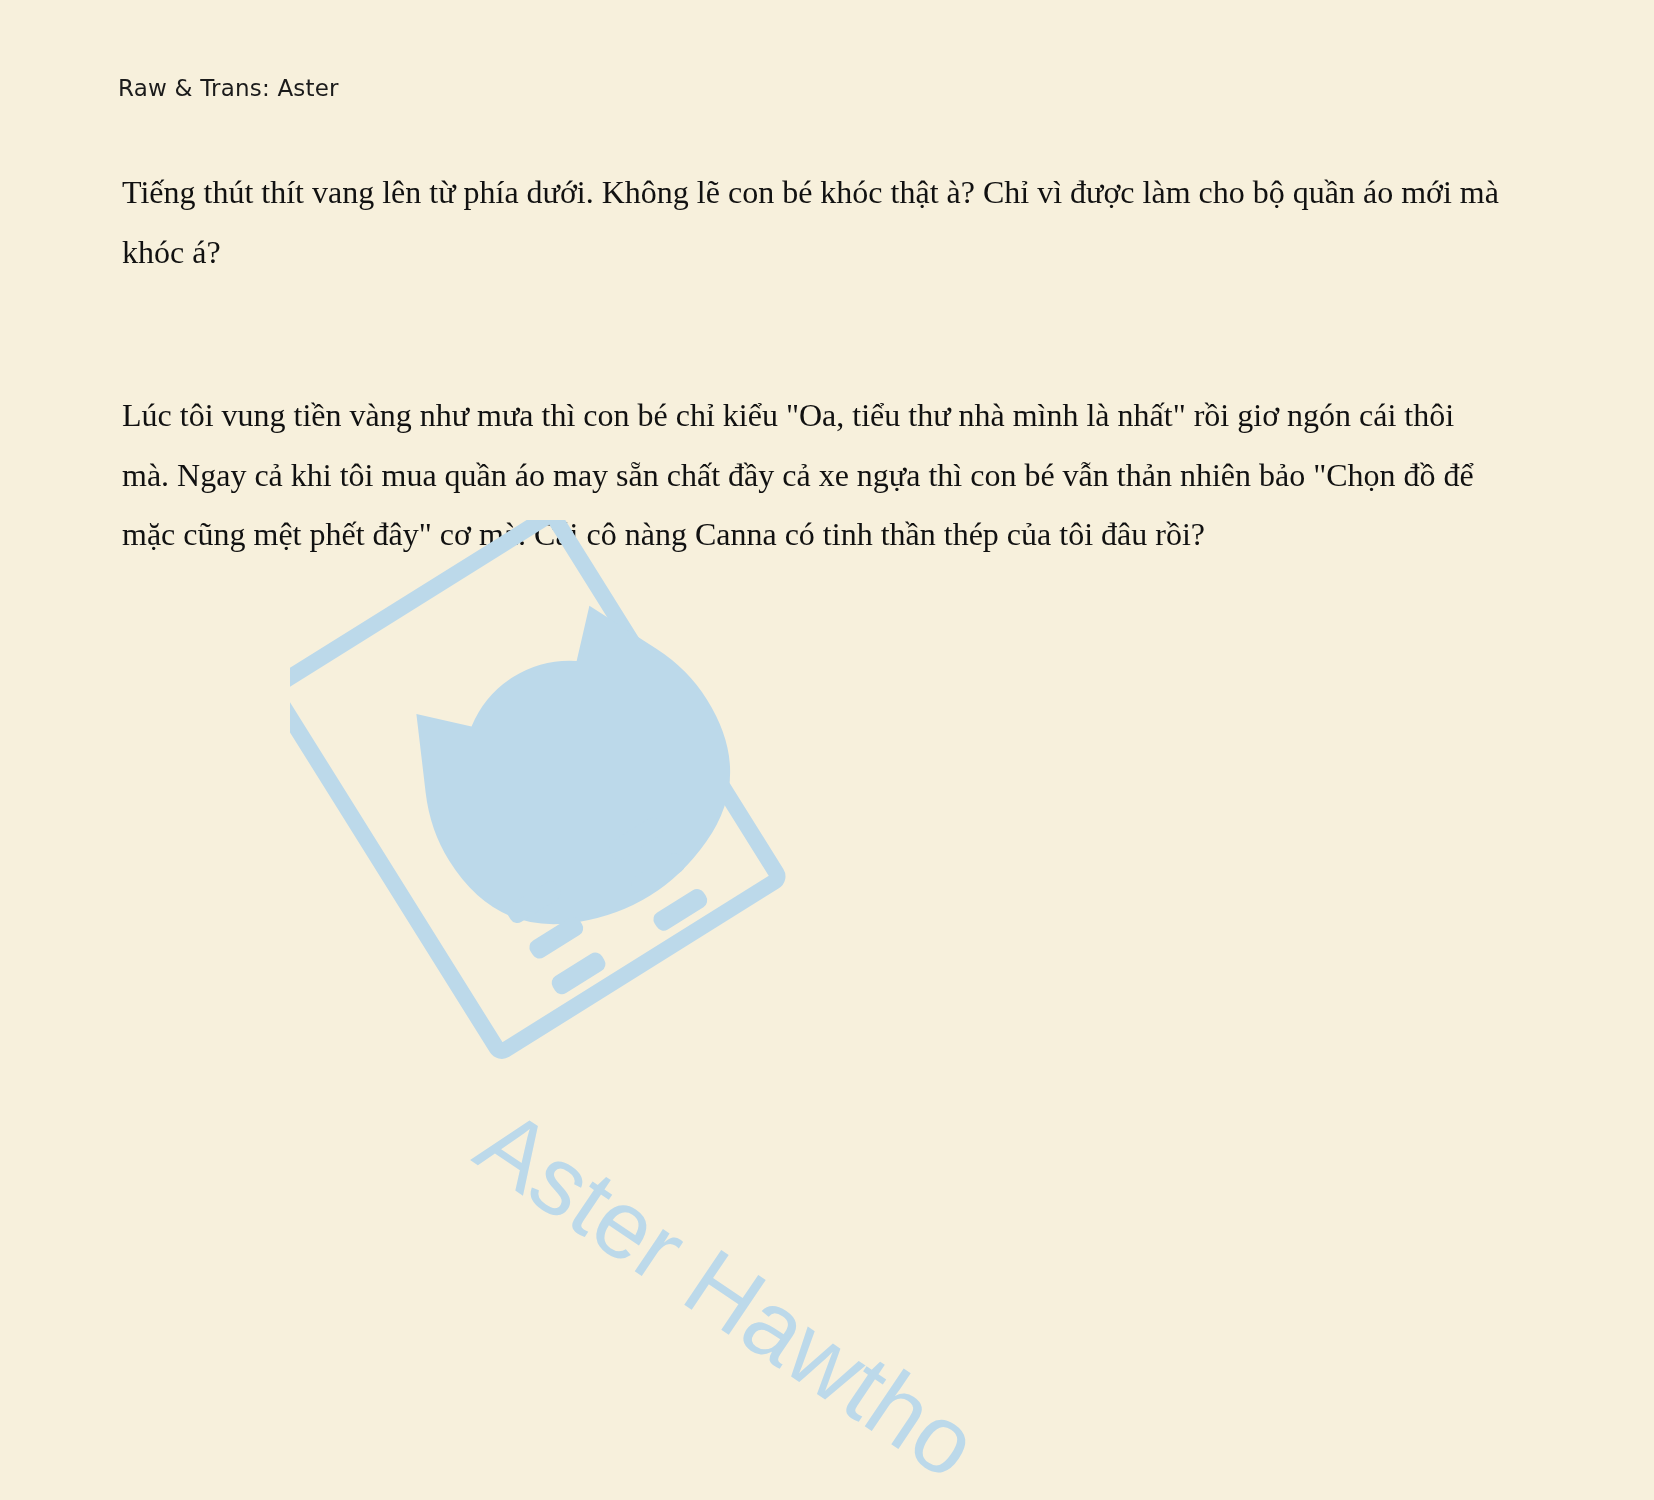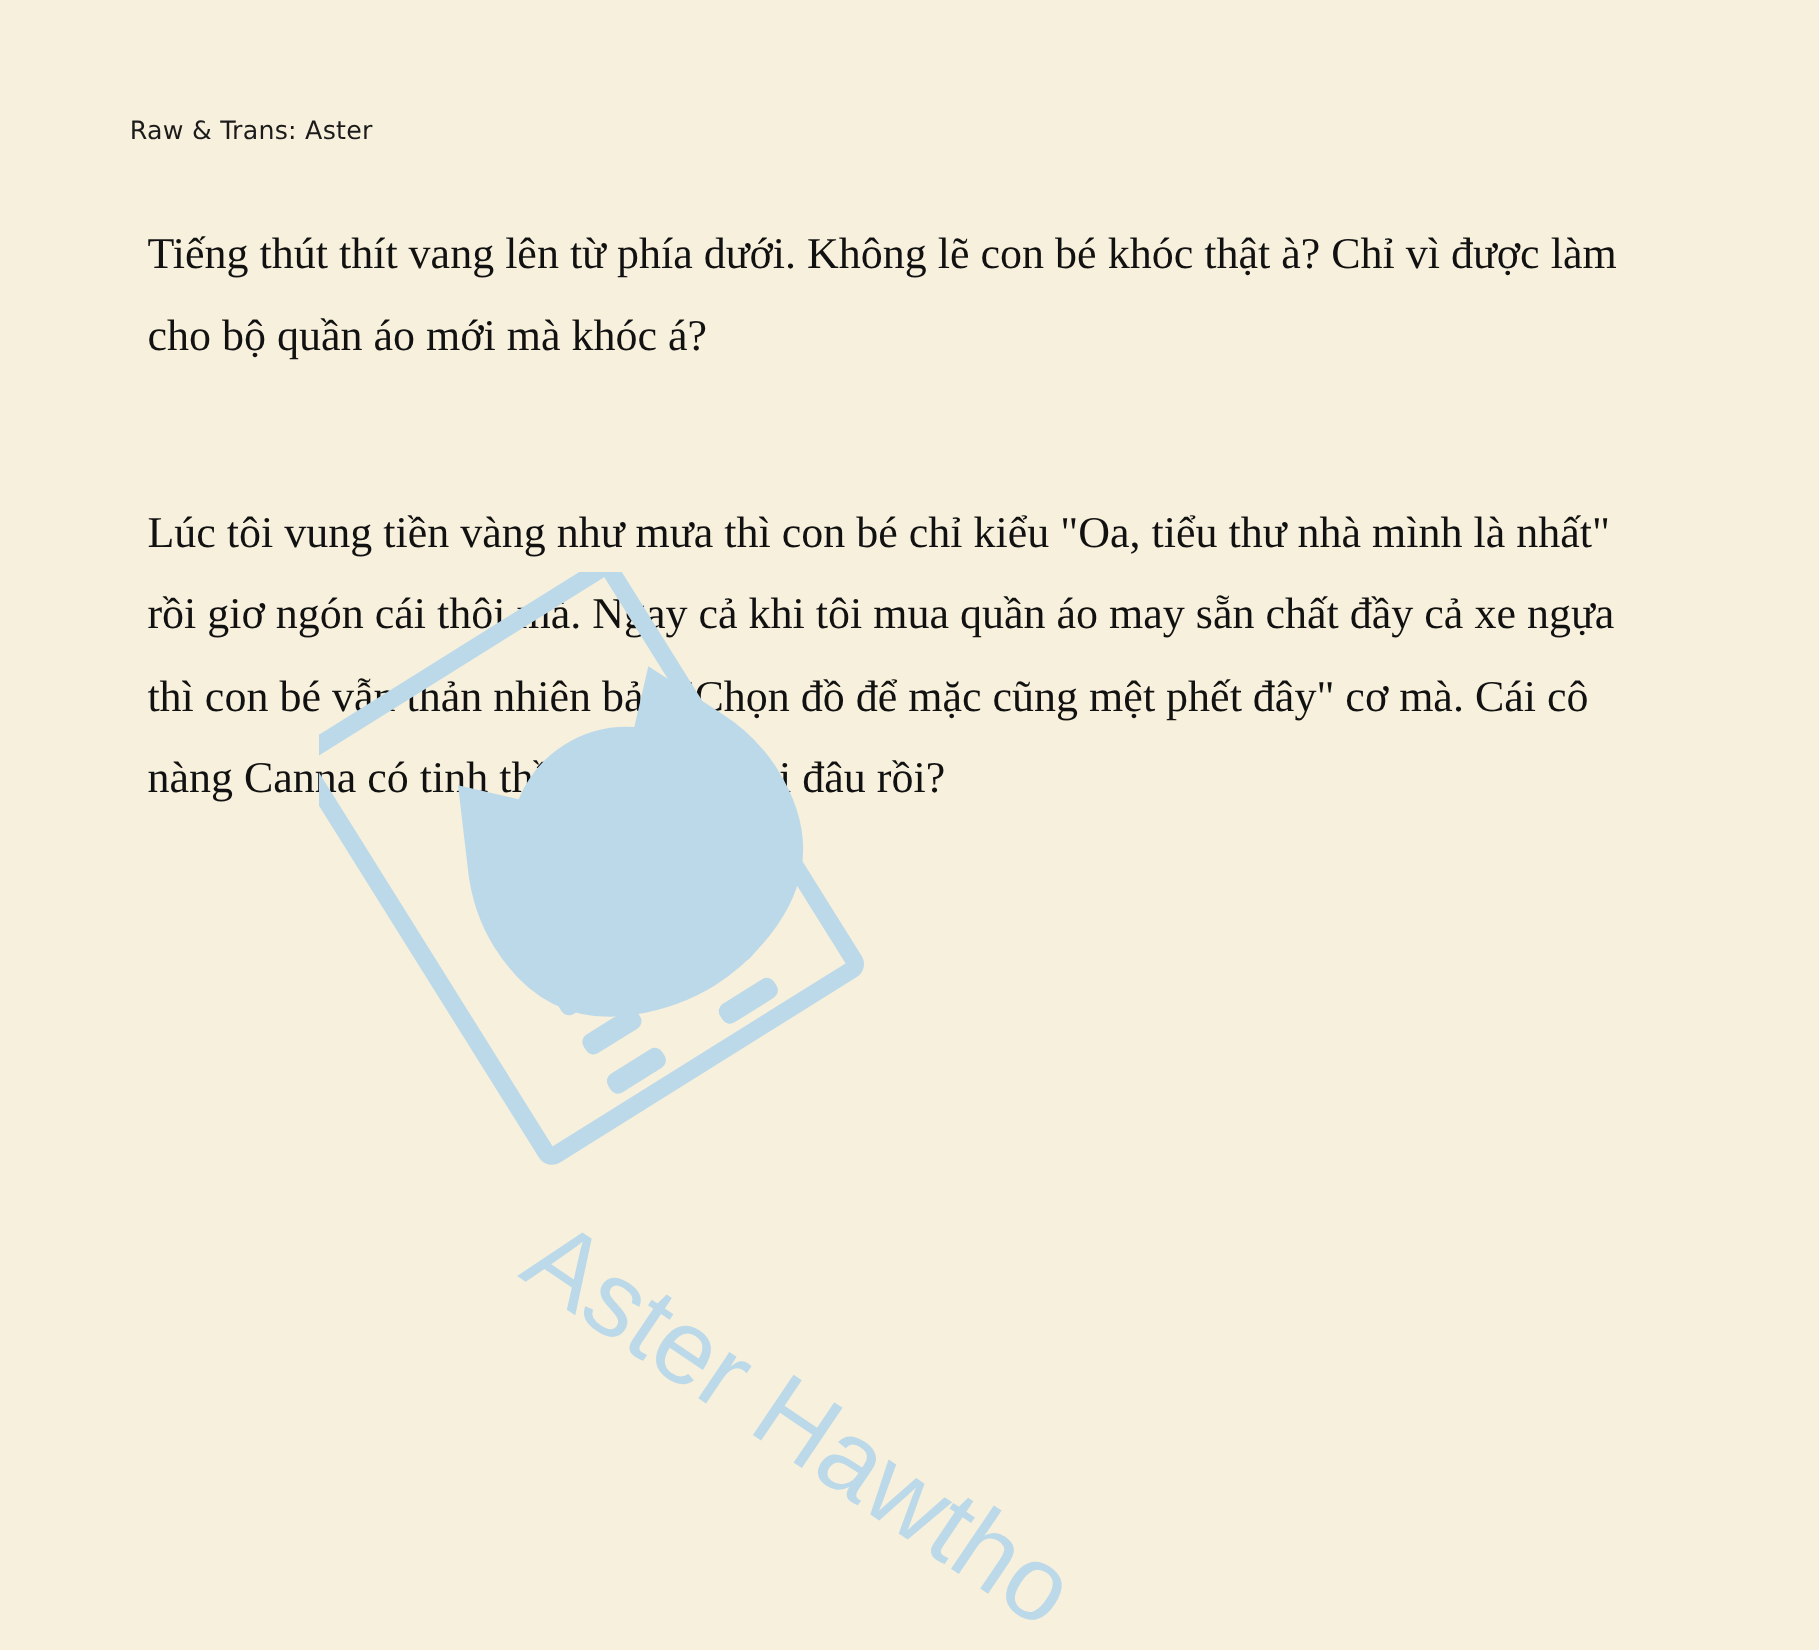--- a/index.html
+++ b/index.html
@@ -12,36 +12,36 @@
     background: #f7f0dc;
     font-family: "Liberation Sans", sans-serif;
     overflow: hidden;
     position: relative;
   }
   .page {
     position: relative;
     width: 1654px;
     height: 1276px;
     box-sizing: border-box;
-    padding: 106px 150px 0 118px;
+    padding: 75px 150px 0 118px;
   }
   .credit {
     font-family: "DejaVu Sans", sans-serif;
     font-size: 23px;
     color: #1b1b1b;
     letter-spacing: 0.2px;
     margin: 0 0 62px 0;
     white-space: nowrap;
   }
   .body-text {
     font-family: "Liberation Serif", serif;
-    font-size: 40px;
+    font-size: 32px;
     line-height: 1.86;
     color: #111111;
-    margin: 16px;
+    margin: 4px;
     max-width: 1400px;
   }
   .para + .para {
     margin-top: 104px;
   }
   
   .watermark {
     position: absolute;
     left: 290px;
     top: 520px;

